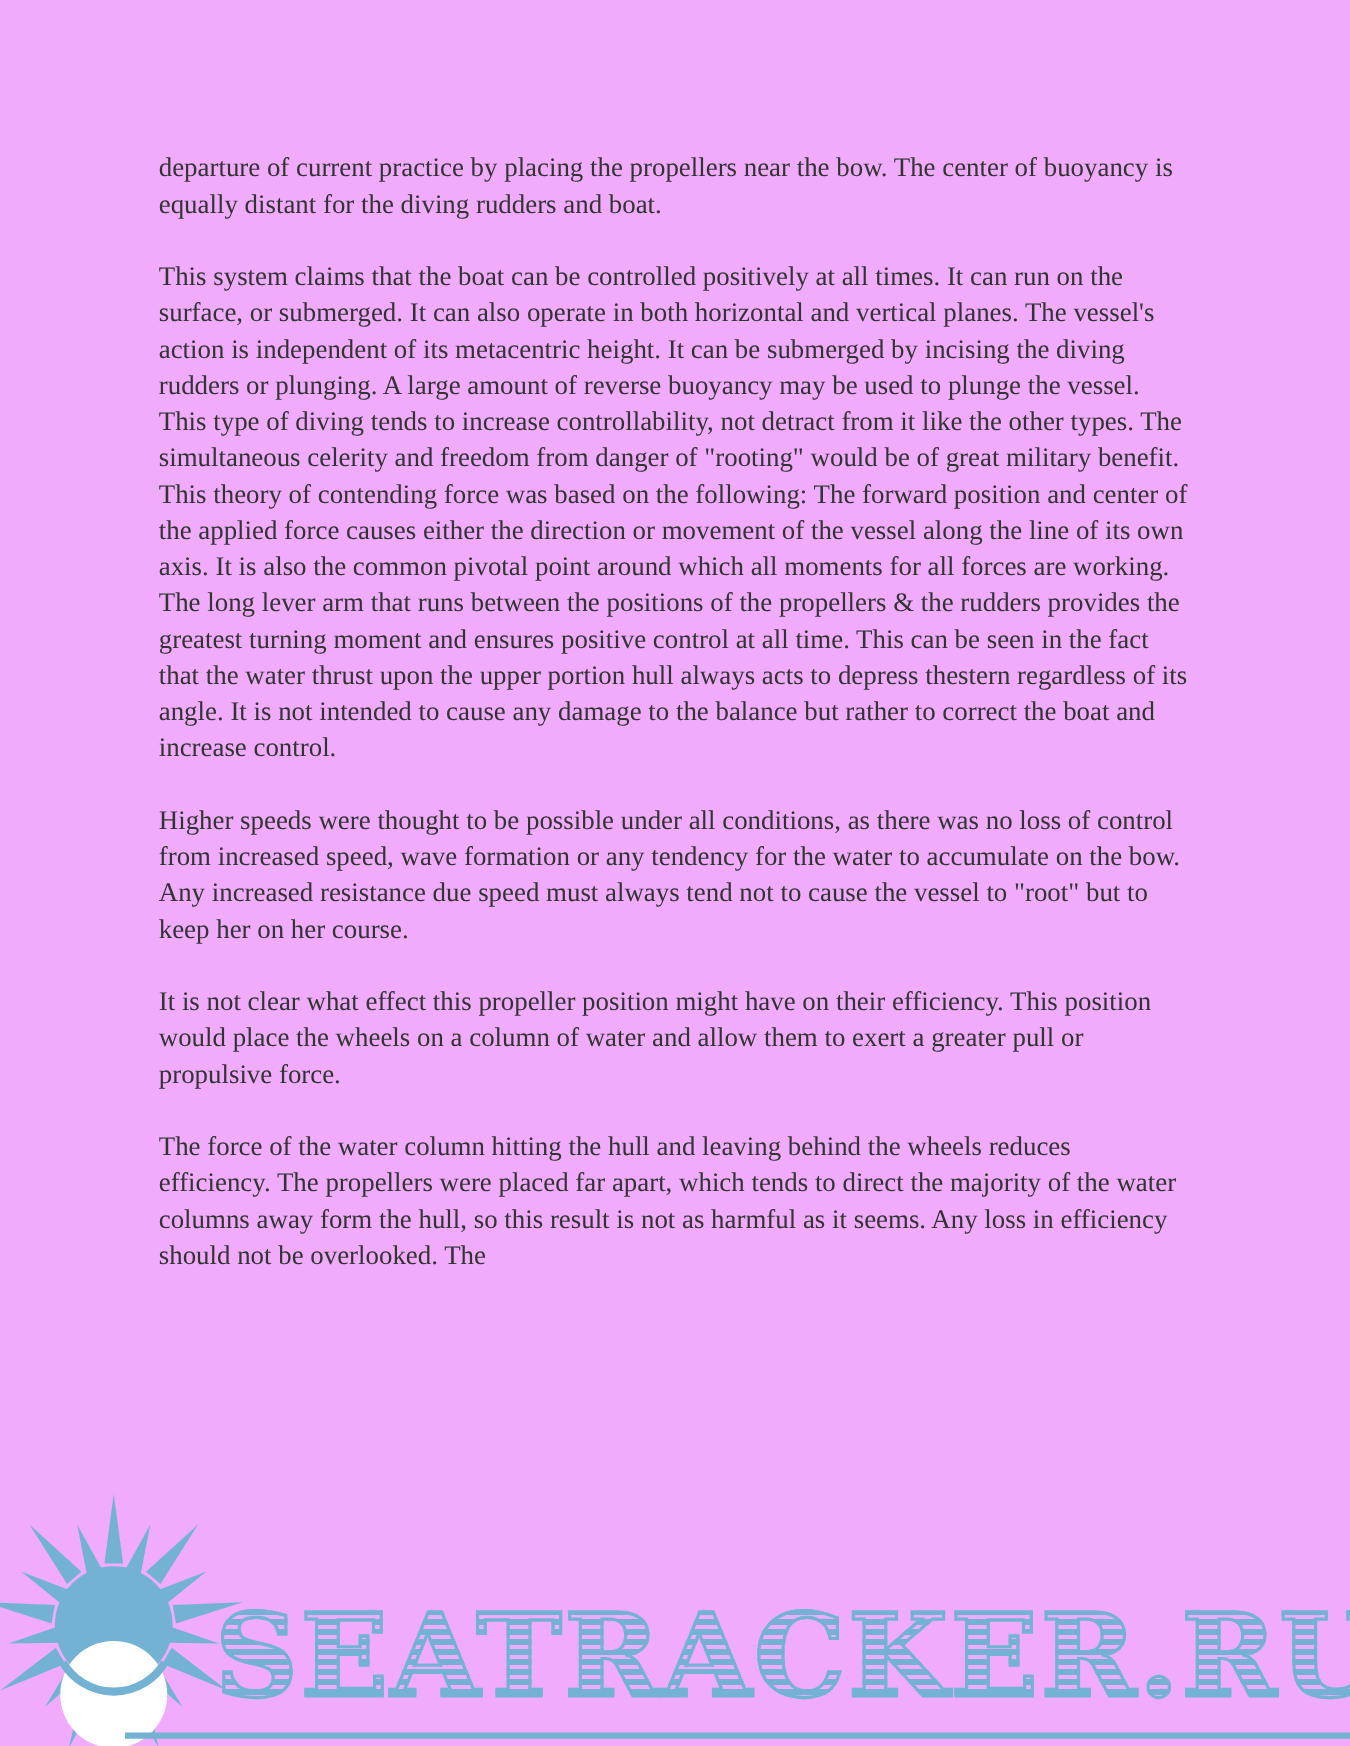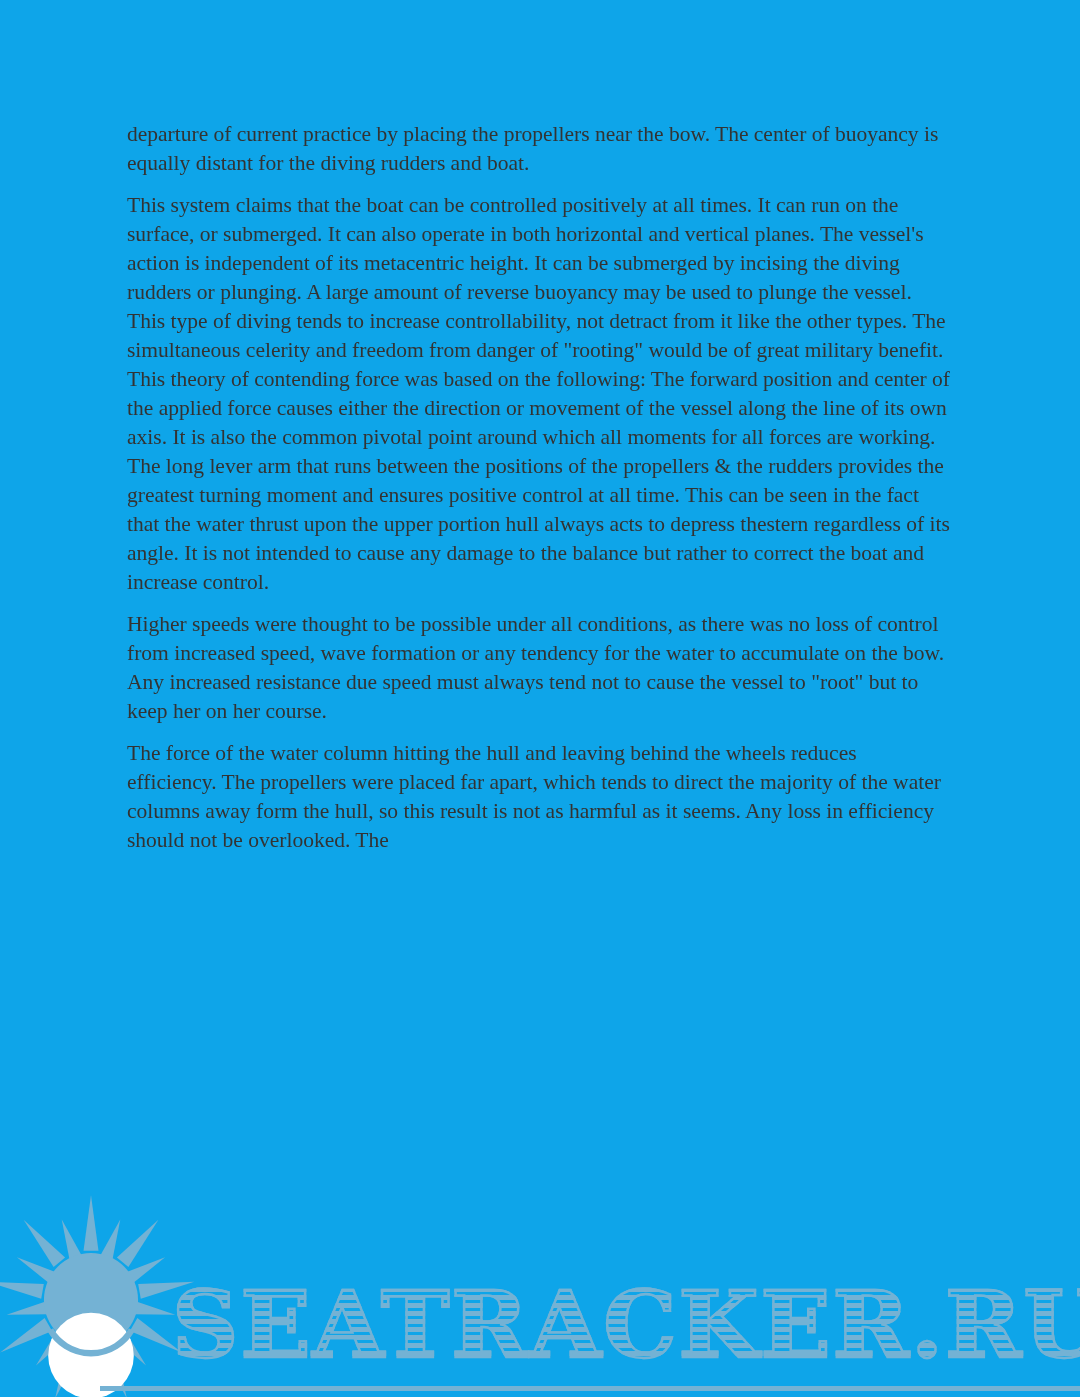--- a/index.html
+++ b/index.html
@@ -4,41 +4,41 @@
 <style>
   html, body {
     margin: 0;
     padding: 0;
     background: #ffffff;
   }
   .page {
     position: relative;
     width: 1080px;
     height: 1397px;
-    background: #0ea5e9;
+    background: #f0abfc;
     overflow: hidden;
     margin: 0 auto;
     font-family: "Liberation Serif", serif;
   }
   .doc-body {
     position: absolute;
     left: 127px;
     top: 120px;
     width: 824px;
     font-size: 21.5px;
     line-height: 29px;
     color: #333333;
     text-align: left;
   }
   .doc-body p.para {
     margin: 0;
     padding: 0;
   }
   .doc-body p.para.gap {
-    margin-top: 13px;
+    margin-top: 29px;
   }
 
   
   .watermark {
     position: absolute;
     left: 0;
     bottom: 0;
     width: 1064px;
     height: 180px;
     pointer-events: none;
@@ -84,20 +84,21 @@
 </head>
 <body>
 
 <div class="page">
 
   <div class="doc-body">
       <p class="para">departure of current practice by placing the propellers near the bow. The center of buoyancy is equally distant for the diving rudders and boat.</p>
       <p class="para gap">This system claims that the boat can be controlled positively at all times. It can run on the surface, or submerged. It can also operate in both horizontal and vertical planes. The vessel's action is independent of its metacentric height. It can be submerged by incising the diving rudders or plunging. A large amount of reverse buoyancy may be used to plunge the vessel. This type of diving tends to increase controllability, not detract from it like the other types. The simultaneous celerity and freedom from danger of "rooting" would be of great military benefit. This theory of contending force was based on the following: The forward position and center of the applied force causes either the direction or movement of the vessel along the line of its own axis. It is also the common pivotal point around which all moments for all forces are working.</p>
       <p class="para">The long lever arm that runs between the positions of the propellers &amp; the rudders provides the greatest turning moment and ensures positive control at all time. This can be seen in the fact that the water thrust upon the upper portion hull always acts to depress thestern regardless of its angle. It is not intended to cause any damage to the balance but rather to correct the boat and increase control.</p>
       <p class="para gap">Higher speeds were thought to be possible under all conditions, as there was no loss of control from increased speed, wave formation or any tendency for the water to accumulate on the bow. Any increased resistance due speed must always tend not to cause the vessel to "root" but to keep her on her course.</p>
+      <p class="para gap">It is not clear what effect this propeller position might have on their efficiency. This position would place the wheels on a column of water and allow them to exert a greater pull or propulsive force.</p>
       <p class="para gap">The force of the water column hitting the hull and leaving behind the wheels reduces efficiency. The propellers were placed far apart, which tends to direct the majority of the water columns away form the hull, so this result is not as harmful as it seems. Any loss in efficiency should not be overlooked. The</p>
     </div>
 
   <div class="watermark">
     <svg class="sun" viewBox="0 0 200 200" xmlns="http://www.w3.org/2000/svg" aria-hidden="true">
       <g fill="#74b2d4">
         <polygon points="100,2 93,54 107,54" transform="rotate(0 100 100)"></polygon>
         <polygon points="100,2 93,54 107,54" transform="rotate(40 100 100)"></polygon>
         <polygon points="100,2 93,54 107,54" transform="rotate(80 100 100)"></polygon>
         <polygon points="100,2 93,54 107,54" transform="rotate(120 100 100)"></polygon>

